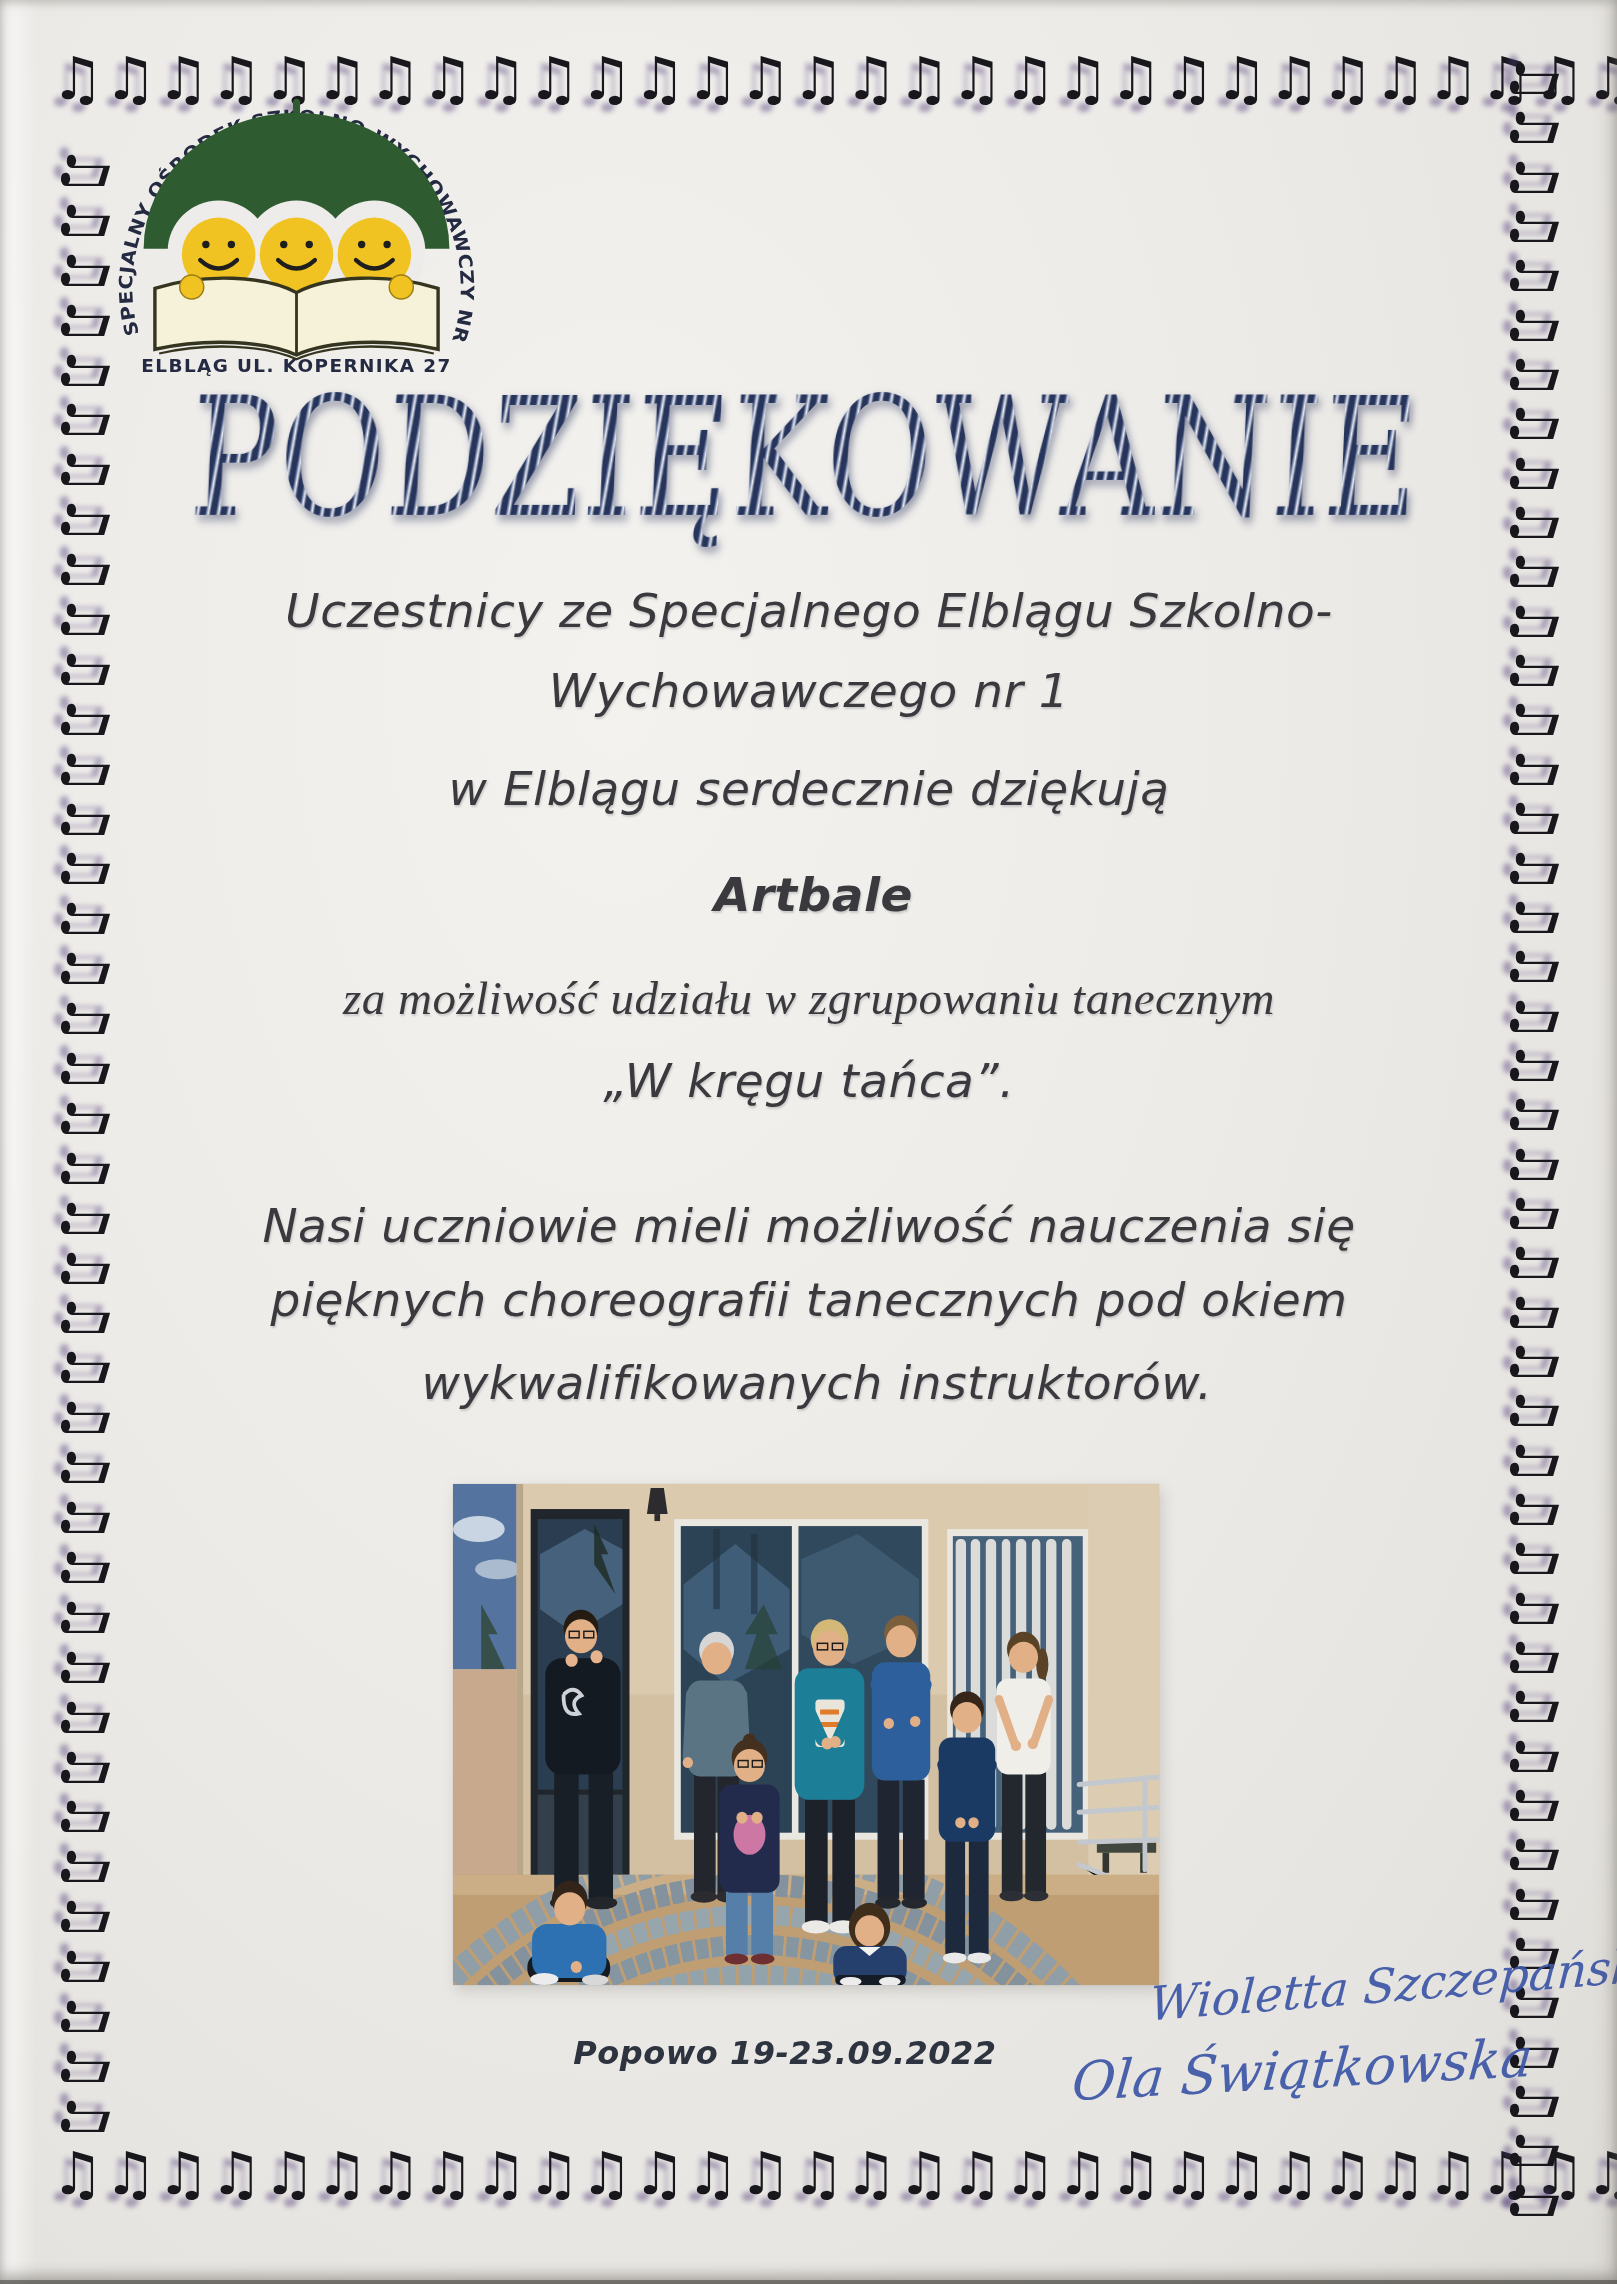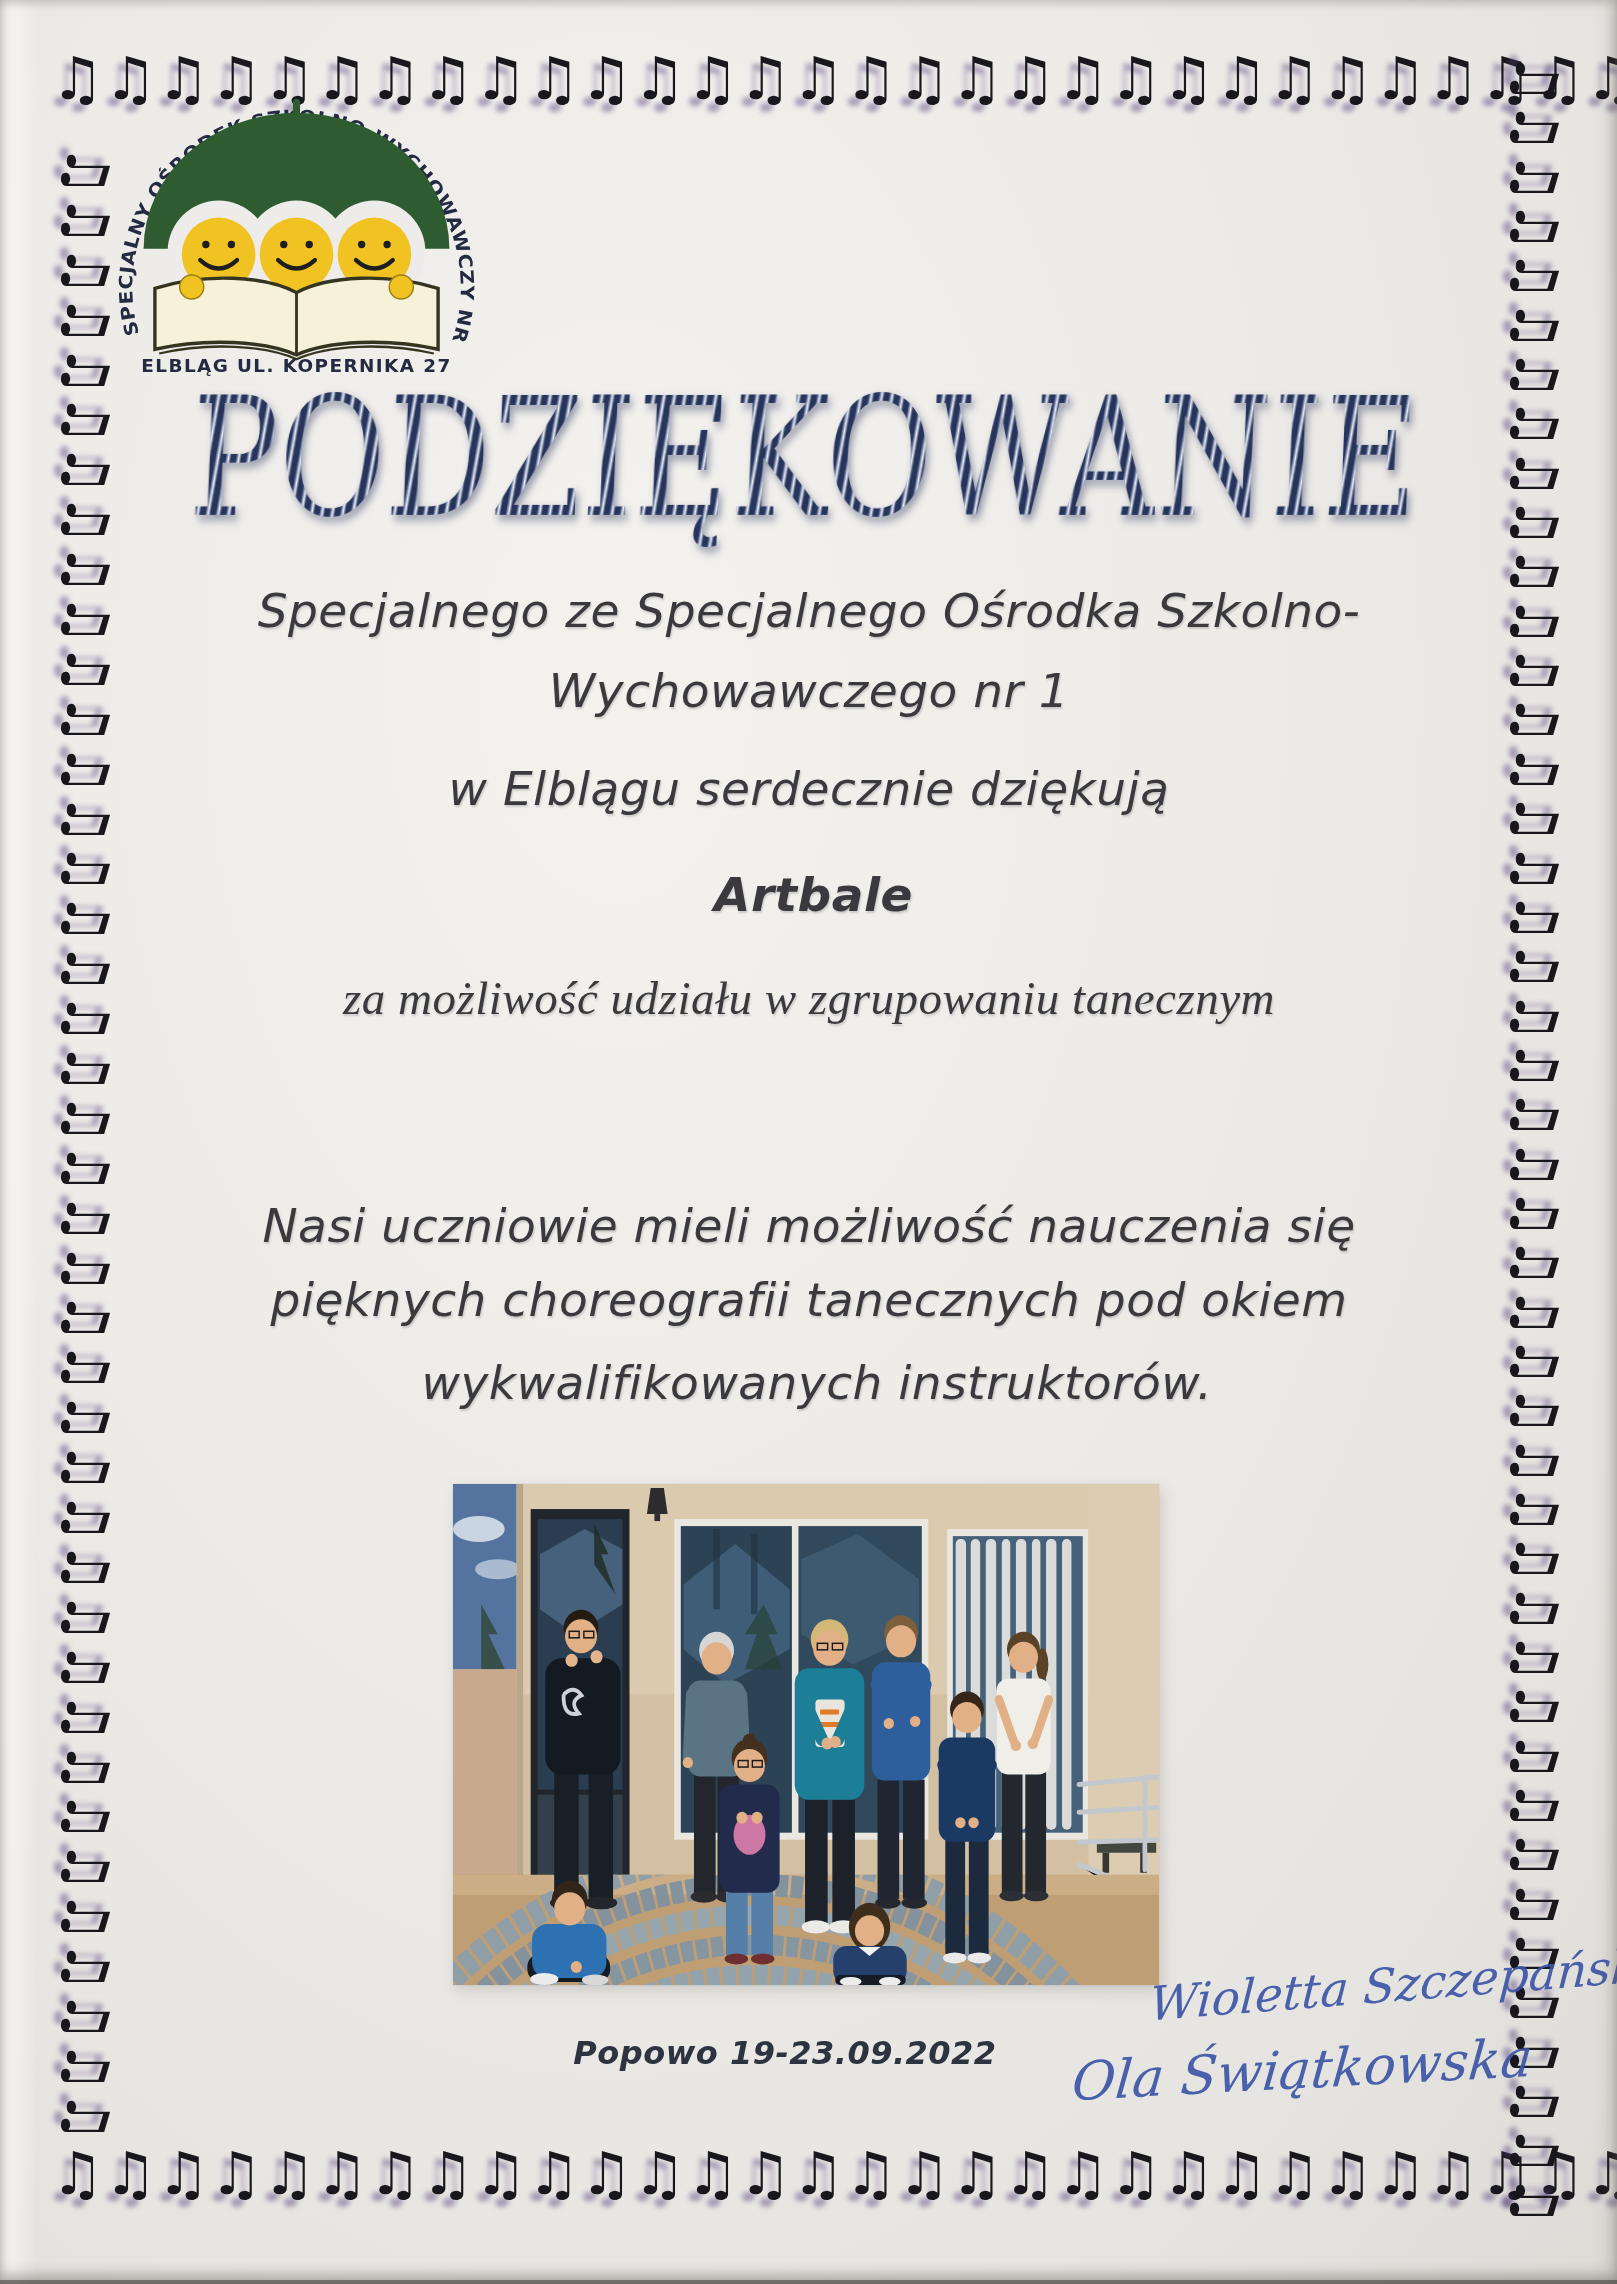--- a/index.html
+++ b/index.html
@@ -276,25 +276,26 @@
       <path d="M 150 153 L 150 197" stroke="#35351f" stroke-width="2"></path>
       <path d="M 53 196 C 88 188 128 190 150 200 C 172 190 212 188 247 196" fill="none" stroke="#35351f" stroke-width="1.6"></path>
       <circle cx="76" cy="149" r="8.5" fill="#f1c322" stroke="#9a7d14" stroke-width="1"></circle>
       <circle cx="224" cy="149" r="8.5" fill="#f1c322" stroke="#9a7d14" stroke-width="1"></circle>
     </g>
     <text x="150" y="209" text-anchor="middle" font-size="13" font-weight="bold" fill="#232a42" letter-spacing="1">ELBLĄG UL. KOPERNIKA 27</text>
   </svg>
 
   <div class="title">PODZIĘKOWANIE</div>
 
-  <div class="bodyline t1140">Specjalnego ze Specjalnego Ośrodka Szkolno-</div>
+  <div class="bodyline t1140">Uczestnicy ze Specjalnego Elblągu Szkolno-</div>
   <div class="bodyline t1295">Wychowawczego nr 1</div>
   <div class="bodyline t1487">w Elblągu serdecznie dziękują</div>
   <div class="bodyline t1695 bold">Artbale</div>
   <div class="bodyline t1898">za możliwość udziału w zgrupowaniu tanecznym</div>
+  <div class="bodyline t2058">„W kręgu tańca”.</div>
   <div class="bodyline t2325">Nasi uczniowie mieli możliwość nauczenia się</div>
   <div class="bodyline t2487">pięknych choreografii tanecznych pod okiem</div>
   <div class="bodyline t2648">wykwalifikowanych instruktorów.</div>
 
   <svg class="photo" viewBox="0 0 1500 1000" preserveAspectRatio="none" aria-hidden="true">
 
     <rect x="0" y="0" width="1500" height="1000" fill="#d3bfa2"></rect>
     <rect x="0" y="0" width="1500" height="420" fill="#e3d3b8" opacity=".55"></rect>
 
     <rect x="0" y="0" width="135" height="370" fill="#54749f"></rect>

